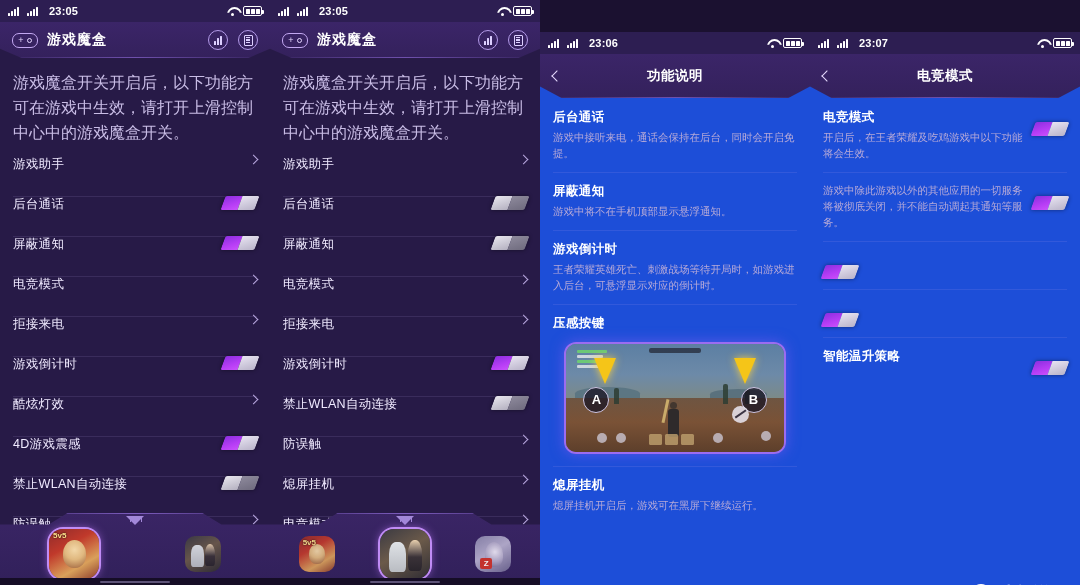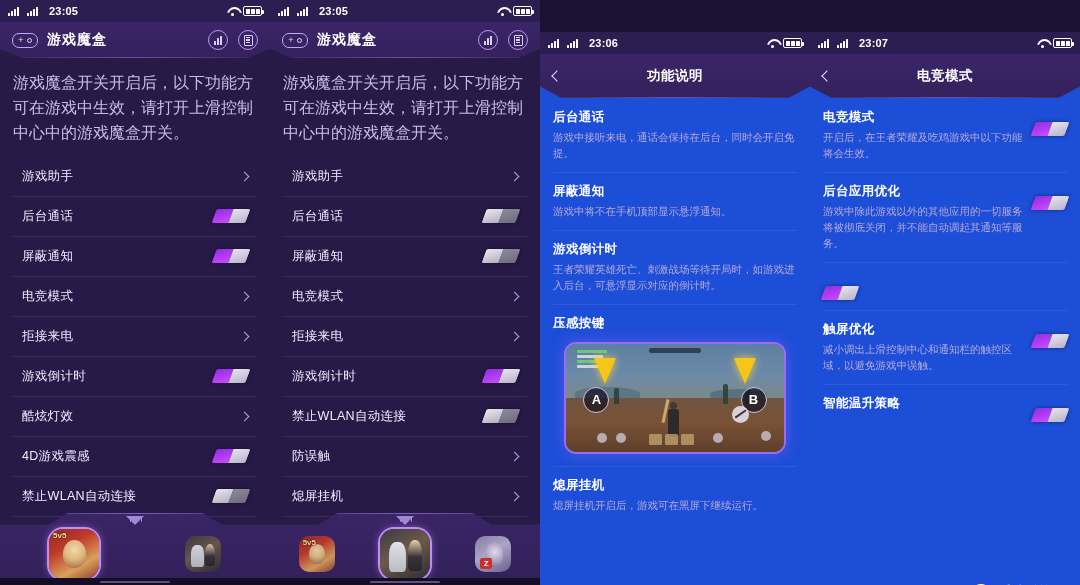--- a/index.html
+++ b/index.html
@@ -90,21 +90,21 @@
     position:absolute;left:0;right:0;text-align:center;color:#fff;
     font-size:13.5px;font-weight:bold;letter-spacing:.5px;pointer-events:none;
   }
 
   
   .intro{
     color:#c9bde6;font-size:16px;line-height:1.55;padding:13px 13px 11px 13px;
   }
   .list{padding:0 0 0 0;}
   .row{
-    display:flex;align-items:center;min-height:40px;padding:0 22px;
+    display:flex;align-items:flex-start;min-height:40px;padding:0 13px;
     position:relative;
   }
   .row + .row::before{
     content:"";position:absolute;left:13px;right:13px;top:0;height:1px;
     background:rgba(190,170,240,.13);
   }
   .row-label{color:#f0eaff;font-size:12.5px;letter-spacing:.3px;}
   .chev{margin-left:auto;width:7px;height:7px;border-top:1.5px solid #b9a8e0;border-right:1.5px solid #b9a8e0;transform:rotate(45deg);}
 
   
@@ -605,43 +605,38 @@
           </div>
           <span class="toggle on">
               <span class="half"></span>
               <span class="half"></span>
             </span>
         </div>
       </div>
       <div class="sec">
         <div class="sec-flex">
           <div class="txt">
-            <div class="sec-title">后台应用优化</div>
             <div class="sec-body">游戏中除此游戏以外的其他应用的一切服务将被彻底关闭，并不能自动调起其通知等服务。</div>
           </div>
           <span class="toggle on">
               <span class="half"></span>
               <span class="half"></span>
             </span>
         </div>
       </div>
       <div class="sec">
         <div class="sec-flex">
           <span class="toggle on">
               <span class="half"></span>
               <span class="half"></span>
             </span>
         </div>
       </div>
       <div class="sec">
         <div class="sec-flex">
-          <div class="txt">
-            <div class="sec-title">触屏优化</div>
-            <div class="sec-body">减小调出上滑控制中心和通知栏的触控区域，以避免游戏中误触。</div>
-          </div>
           <span class="toggle on">
               <span class="half"></span>
               <span class="half"></span>
             </span>
         </div>
       </div>
       <div class="sec">
         <div class="sec-flex">
           <div class="txt">
             <div class="sec-title">智能温升策略</div>

